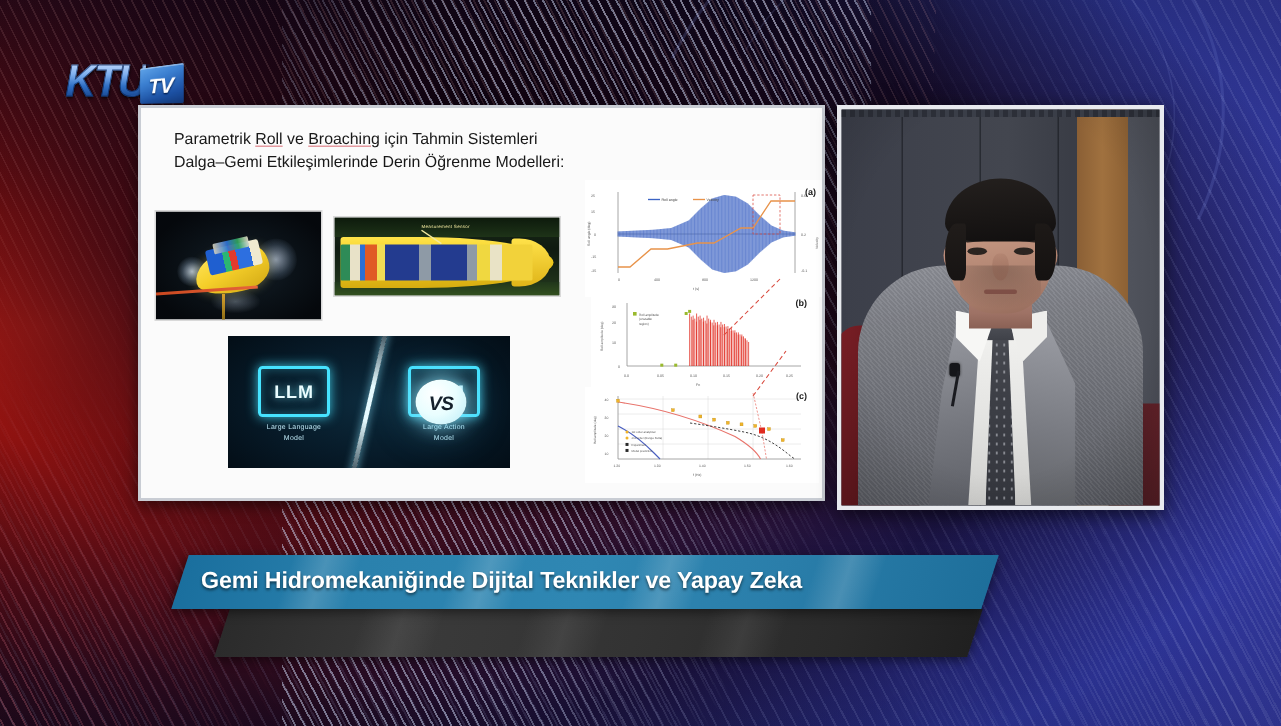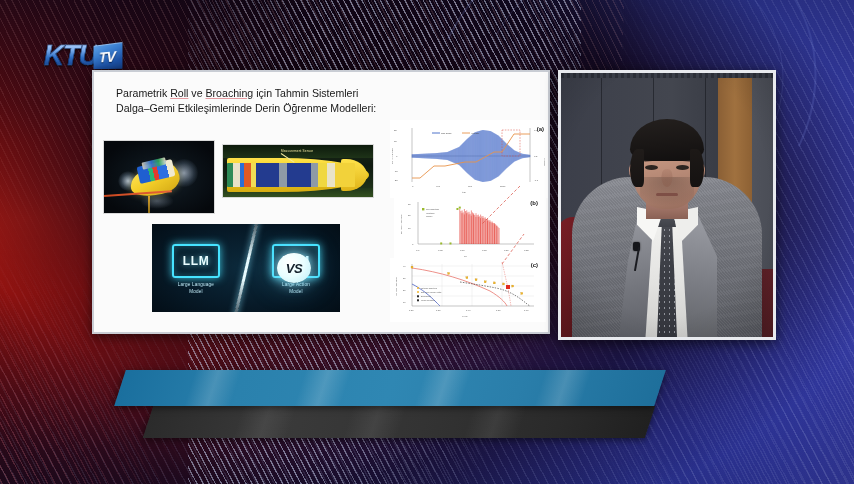--- a/index.html
+++ b/index.html
@@ -1015,15 +1015,16 @@
       <div class="sheen" style="left:90px;"></div>
       <div class="sheen" style="left:200px;"></div>
       <div class="sheen" style="left:320px;"></div>
     </div>
     <div class="lt-bar">
       <div class="sheen" style="left:70px;"></div>
       <div class="sheen" style="left:180px;"></div>
       <div class="sheen" style="left:300px;"></div>
       <div class="sheen" style="left:420px;"></div>
     </div>
+    <div class="lt-bar-text">Gemi Hidromekaniğinde Dijital Teknikler ve Yapay Zeka</div>
   </div>
 
 </div>
 
 </body></html>

